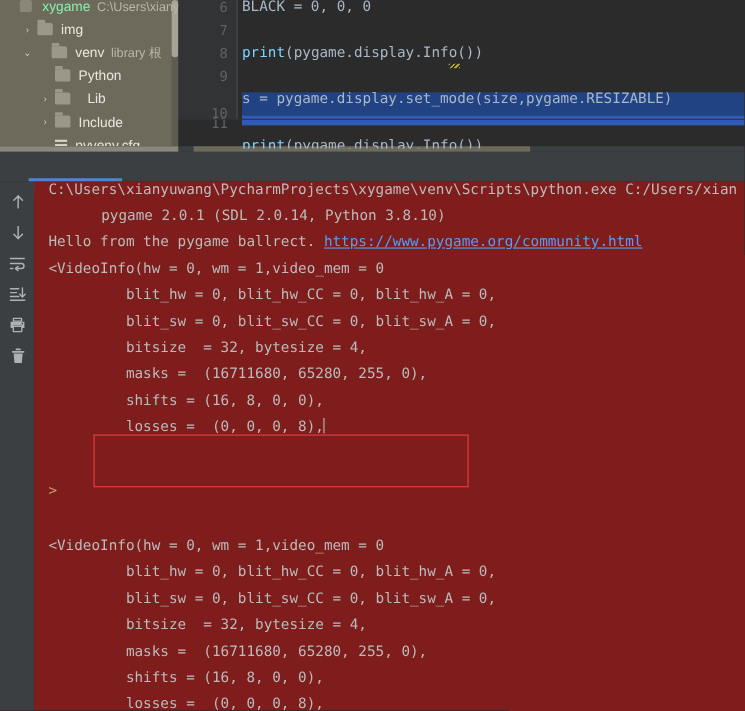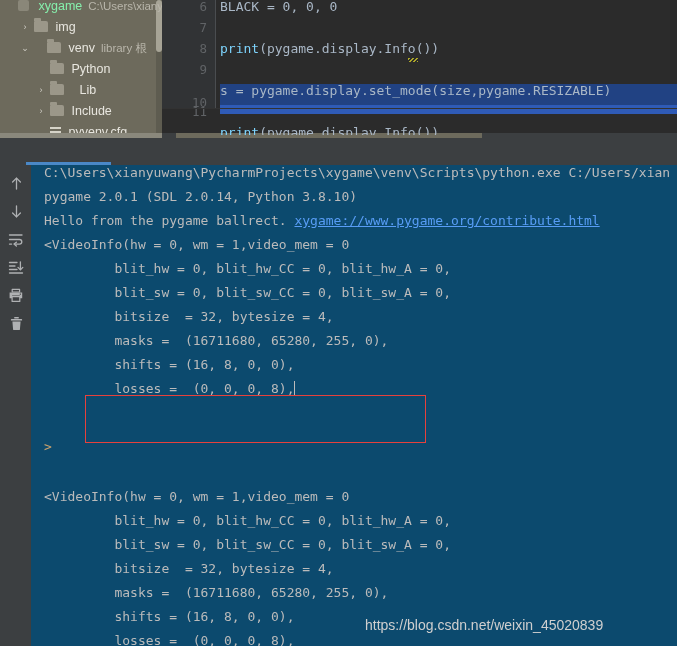--- a/index.html
+++ b/index.html
@@ -153,21 +153,21 @@
   }
   .tbtn {
     position: absolute; left: 4px; width: 24px; height: 24px;
     display: flex; align-items: center; justify-content: center;
   }
   .tbtn svg { display: block; }
 
   
   #console-output {
     position: absolute; left: 31px; top: 165px; width: 646px; height: 481px;
-    background: #0c4a6e; overflow: hidden; text-decoration: underline;
+    background: #7f1d1d; overflow: hidden; text-decoration: underline;
   }
   .oline {
     position: absolute; left: 13px; height: 24px; line-height: 24px; white-space: pre;
     font-family: "DejaVu Sans Mono", monospace; font-size: 13px; color: #bbbbbb;
   }
   .olink { color: #589df6; text-decoration: underline; }
   .prompt { color: #c9a26d; }
   .caret {
     display: inline-block; width: 1px; height: 14px; background: #bbbbbb;
     vertical-align: -2px; margin-left: 0px;
@@ -317,34 +317,33 @@
             <path d="M3.4 5.4 H11.6 L10.9 13.6 a0.6 0.6 0 0 1 -0.6 0.5 H4.7 a0.6 0.6 0 0 1 -0.6 -0.5 Z"></path>
           </g>
         </svg>
     </div>
   </div>
 
   <div id="console-output">
     <div class="redbox" id="redbox-1" style="left: 54px; top: 230px; width: 341px; height: 48px;"></div>
 
   <div class="oline" style="top: -4px;"><span>C:\Users\xianyuwang\PycharmProjects\xygame\venv\Scripts\python.exe C:/Users/xian</span></div>
-      <div class="oline" style="top: 20px;"><span>pygame 2.0.1 (SDL 2.0.14, Python 3.8.10)</span></div>
-      <div class="oline" style="top: 44px;"><span>Hello from the pygame ballrect. </span><span class="olink">xygame://www.pygame.org/contribute.html</span></div>
+      <div class="oline" style="top: 20px; margin-left: 48px;"><span>pygame 2.0.1 (SDL 2.0.14, Python 3.8.10)</span></div>
+      <div class="oline" style="top: 44px;"><span>Hello from the pygame ballrect. </span><span class="olink">https://www.pygame.org/community.html</span></div>
       <div class="oline" style="top: 68px;"><span>&lt;VideoInfo(hw = 0, wm = 1,video_mem = 0</span></div>
       <div class="oline" style="top: 92px;"><span>         blit_hw = 0, blit_hw_CC = 0, blit_hw_A = 0,</span></div>
       <div class="oline" style="top: 116px;"><span>         blit_sw = 0, blit_sw_CC = 0, blit_sw_A = 0,</span></div>
       <div class="oline" style="top: 140px;"><span>         bitsize  = 32, bytesize = 4,</span></div>
       <div class="oline" style="top: 164px;"><span>         masks =  (16711680, 65280, 255, 0),</span></div>
       <div class="oline" style="top: 188px;"><span>         shifts = (16, 8, 0, 0),</span></div>
       <div class="oline" style="top: 212px;"><span>         losses =  (0, 0, 0, 8),</span><span class="caret"></span></div>
       <div class="oline" style="top: 270px;"><span class="prompt">&gt;</span></div>
       <div class="oline" style="top: 320px;"><span>&lt;VideoInfo(hw = 0, wm = 1,video_mem = 0</span></div>
       <div class="oline" style="top: 344px;"><span>         blit_hw = 0, blit_hw_CC = 0, blit_hw_A = 0,</span></div>
       <div class="oline" style="top: 368px;"><span>         blit_sw = 0, blit_sw_CC = 0, blit_sw_A = 0,</span></div>
       <div class="oline" style="top: 392px;"><span>         bitsize  = 32, bytesize = 4,</span></div>
       <div class="oline" style="top: 416px;"><span>         masks =  (16711680, 65280, 255, 0),</span></div>
       <div class="oline" style="top: 440px;"><span>         shifts = (16, 8, 0, 0),</span></div>
       <div class="oline" style="top: 464px;"><span>         losses =  (0, 0, 0, 8),</span></div>
     </div>
 
-  <div id="watermark">https://blog.csdn.net/weixin_45020839</div>
 
 </div>
 
 </body></html>

